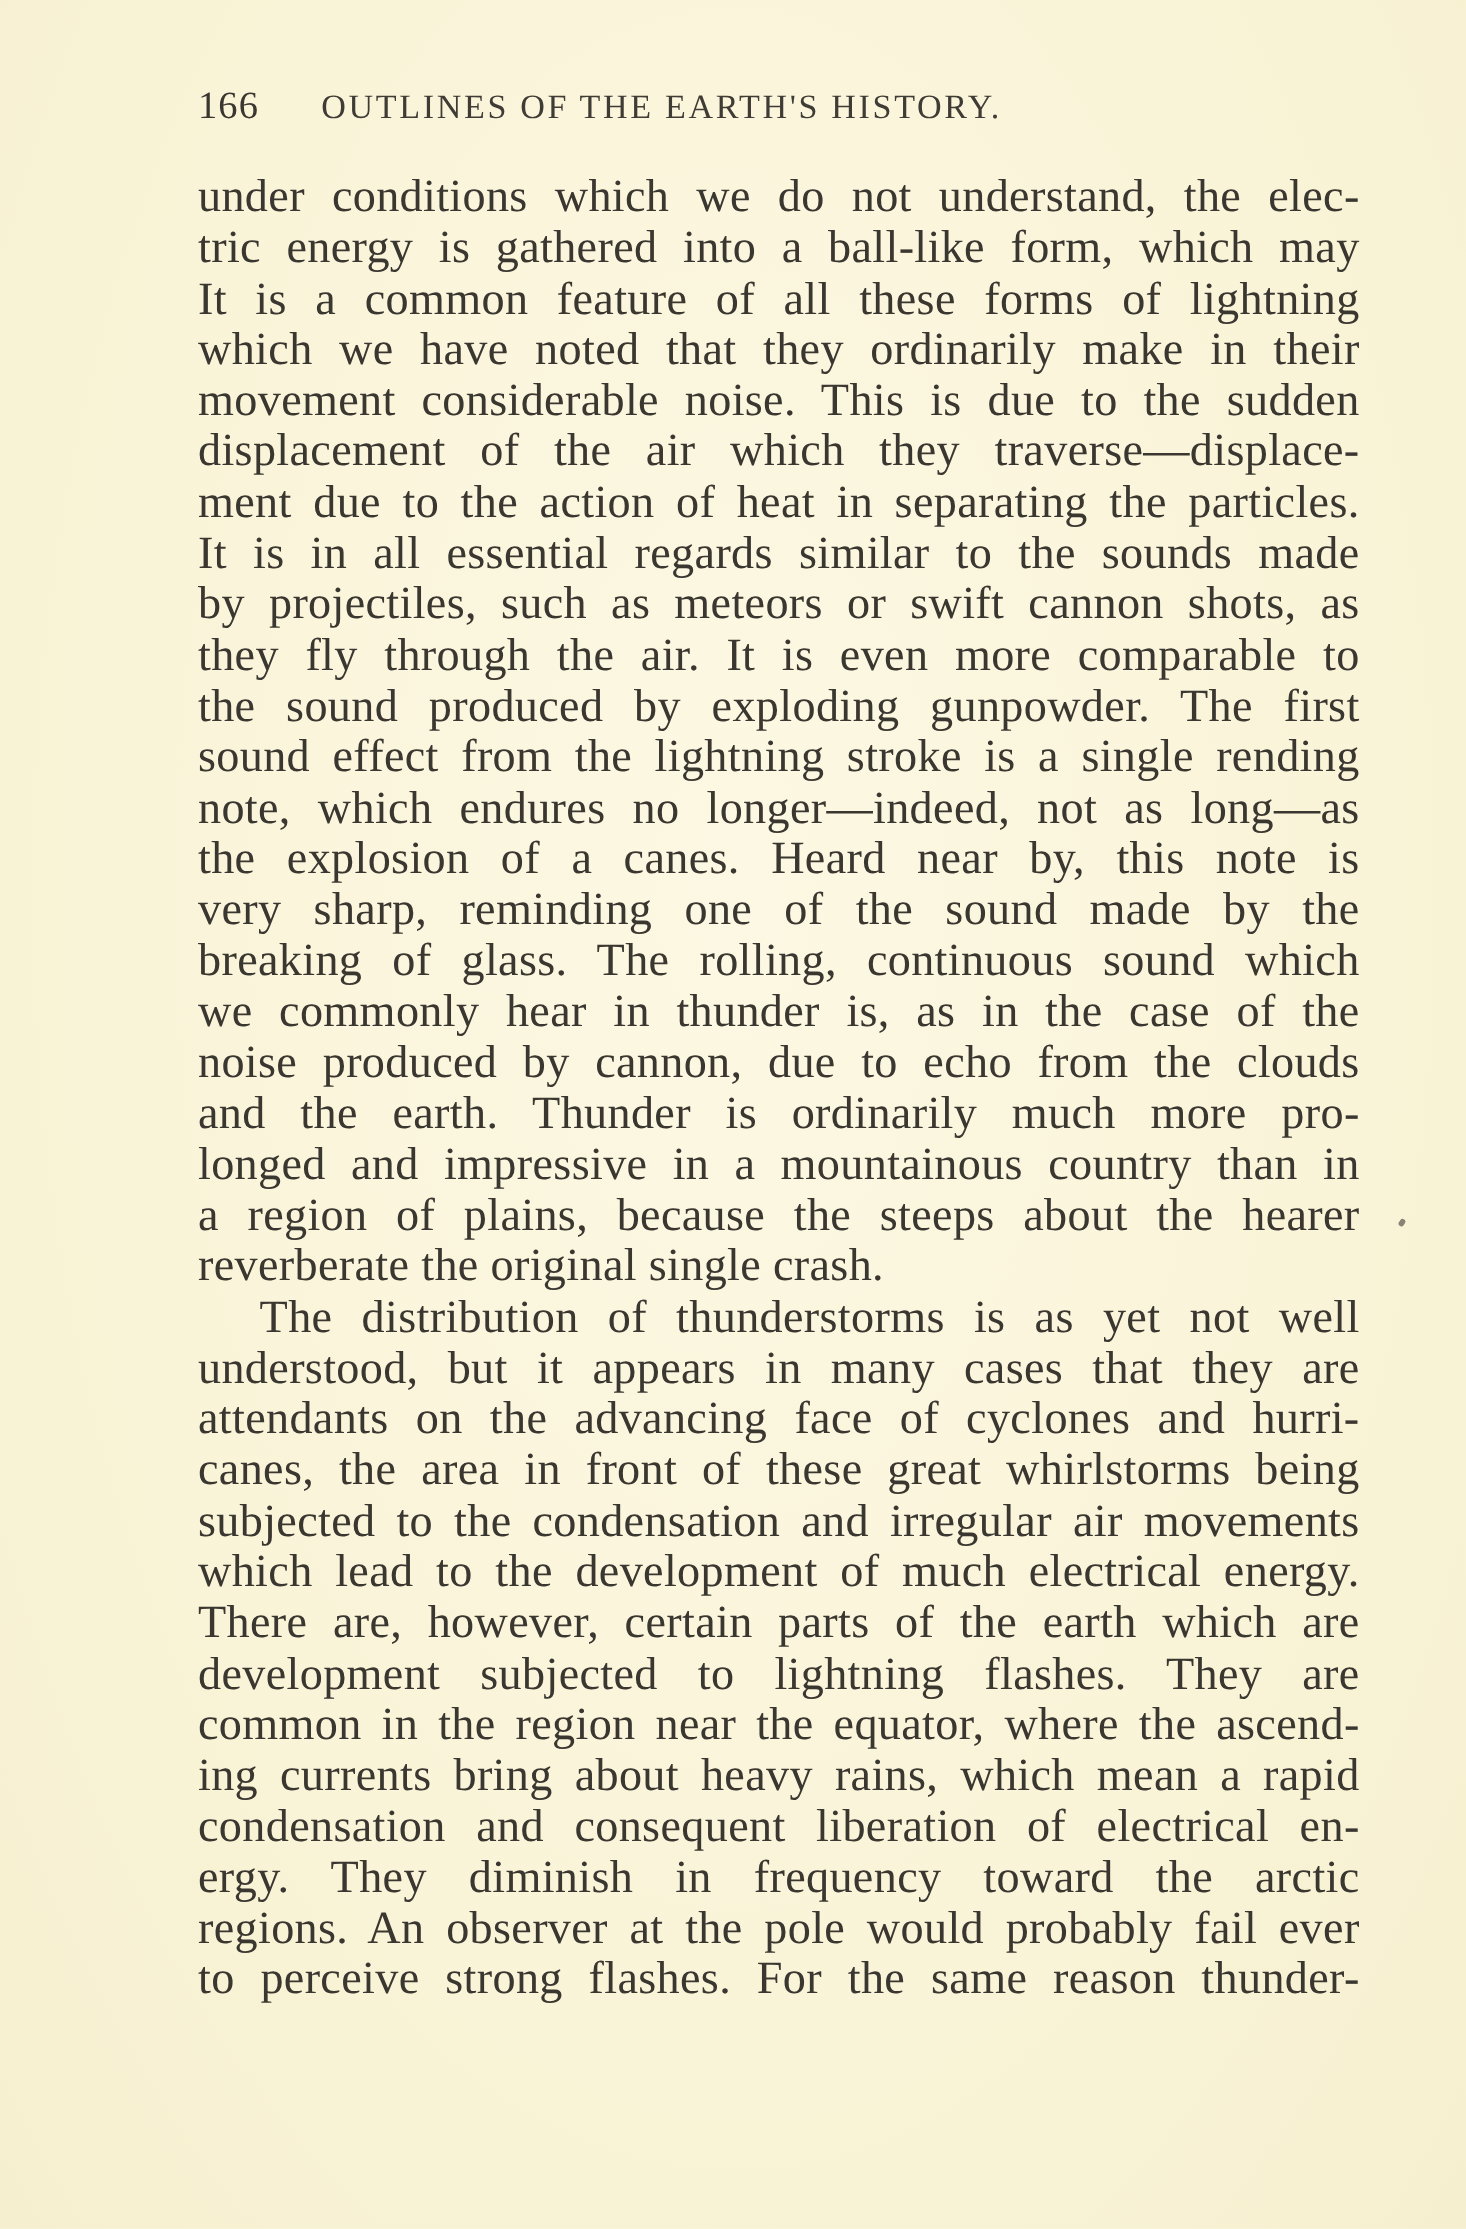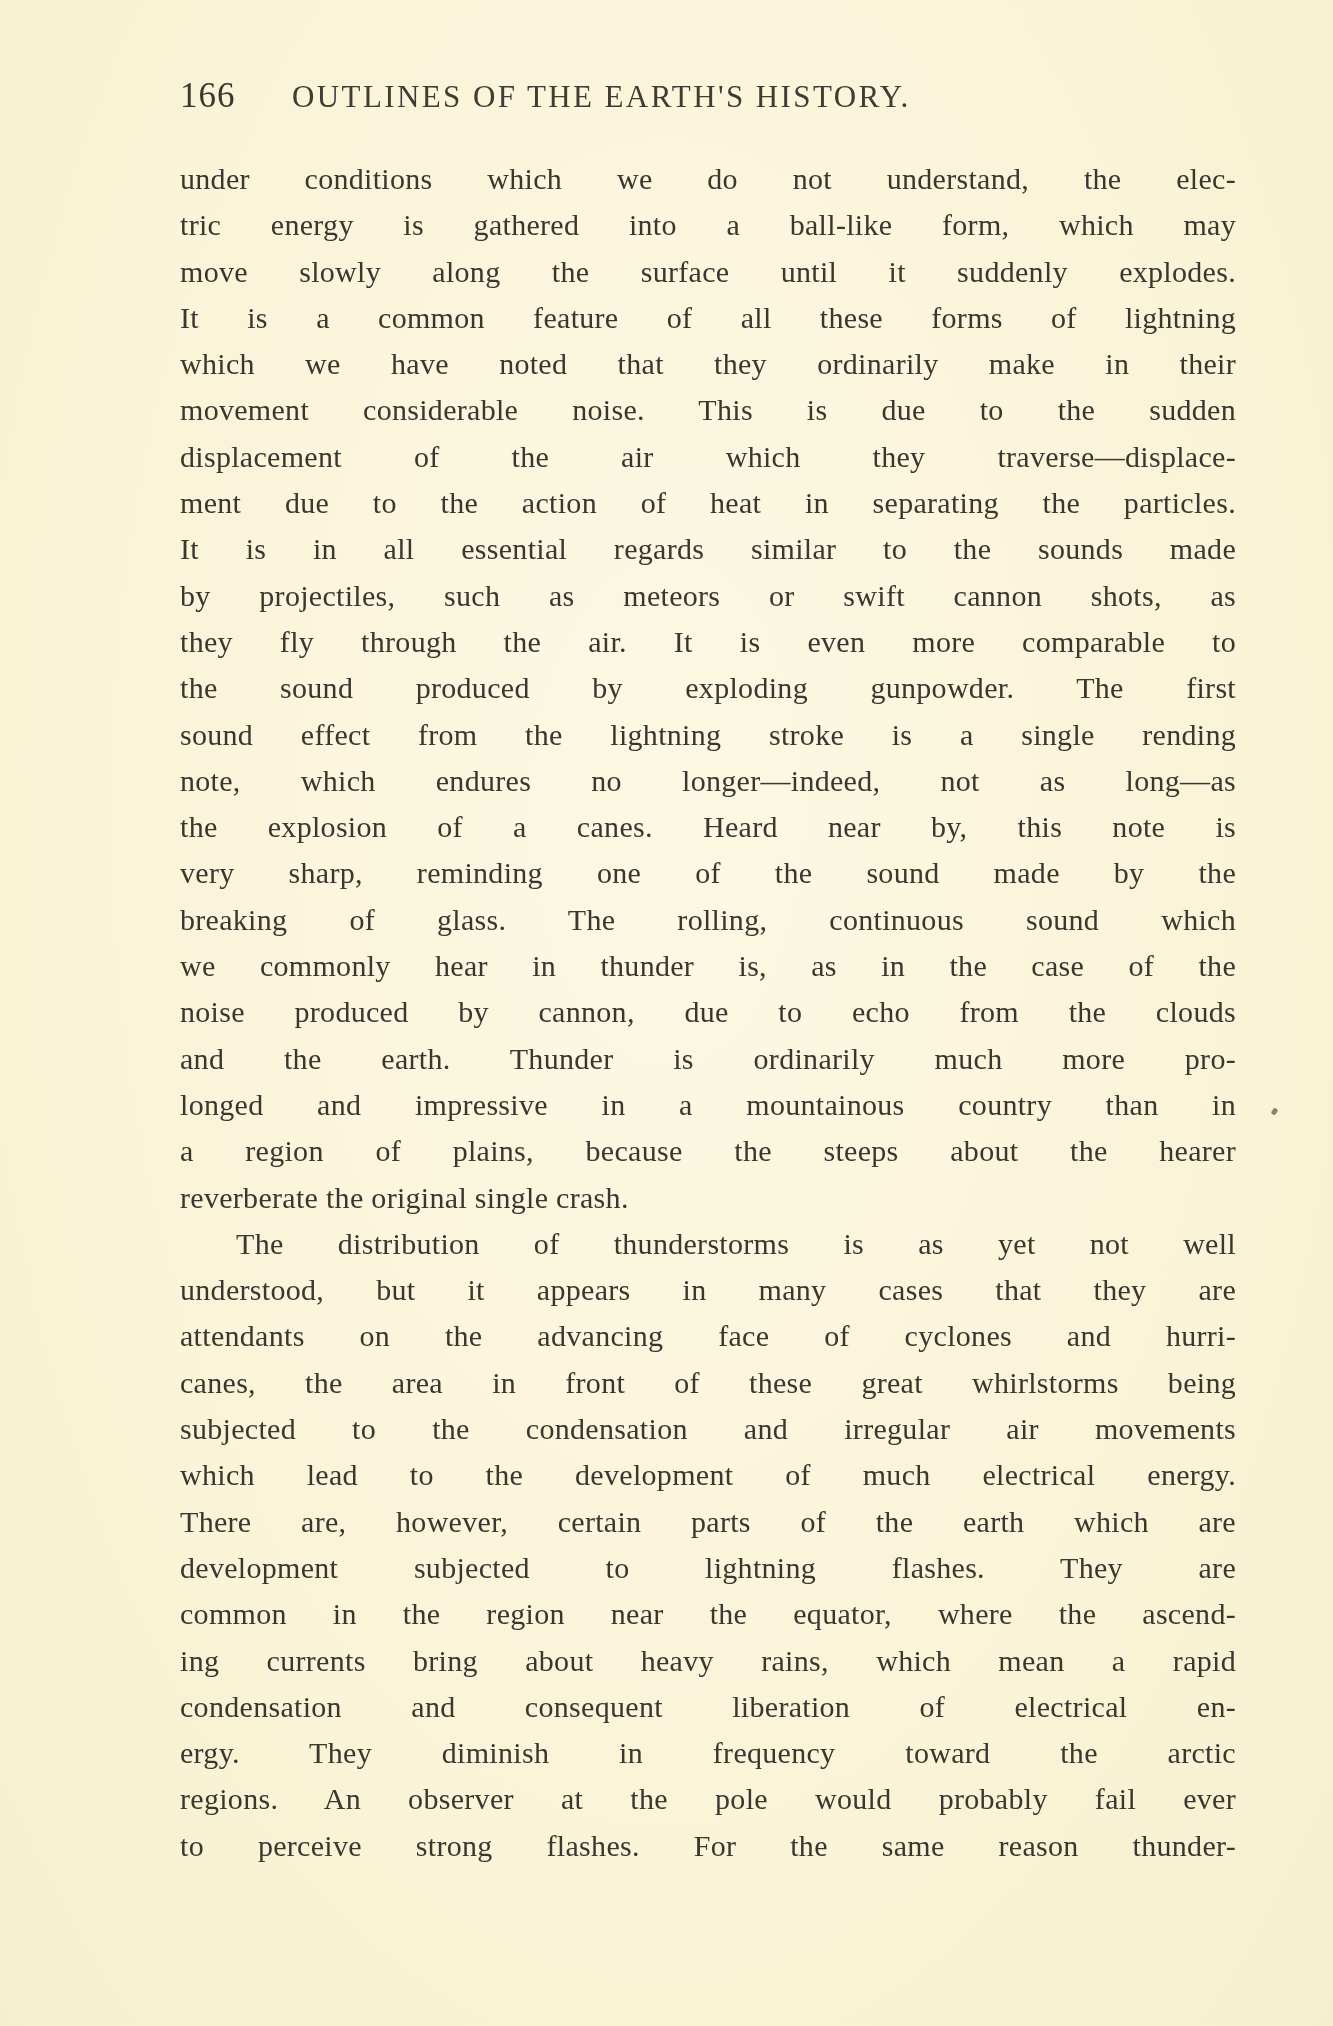--- a/index.html
+++ b/index.html
@@ -38,21 +38,21 @@
       letter-spacing: 2.4px;
       color: #3f3b35;
     }
     .body-text {
       margin-top: 24px;
     }
     .line {
       display: block;
       height: 46.3px;
       line-height: 46.3px;
-      font-size: 30px;
+      font-size: 42px;
       text-align: justify;
       text-align-last: justify;
       white-space: nowrap;
       overflow: visible;
       letter-spacing: 0.3px;
     }
     .line.last {
       text-align-last: left;
     }
     .line.indent {
@@ -75,21 +75,20 @@
 
 <div class="page">
   <div class="running-head">
     <span class="page-number">166</span>
     <span class="running-title">OUTLINES OF THE EARTH'S HISTORY.</span>
   </div>
 
   <div class="body-text">
     <span class="line">under conditions which we do not understand, the elec-</span>
     <span class="line">tric energy is gathered into a ball-like form, which may</span>
-    <span class="line">move slowly along the surface until it suddenly explodes.</span>
     <span class="line">It is a common feature of all these forms of lightning</span>
     <span class="line">which we have noted that they ordinarily make in their</span>
     <span class="line">movement considerable noise. This is due to the sudden</span>
     <span class="line">displacement of the air which they traverse—displace-</span>
     <span class="line">ment due to the action of heat in separating the particles.</span>
     <span class="line">It is in all essential regards similar to the sounds made</span>
     <span class="line">by projectiles, such as meteors or swift cannon shots, as</span>
     <span class="line">they fly through the air. It is even more comparable to</span>
     <span class="line">the sound produced by exploding gunpowder. The first</span>
     <span class="line">sound effect from the lightning stroke is a single rending</span>

